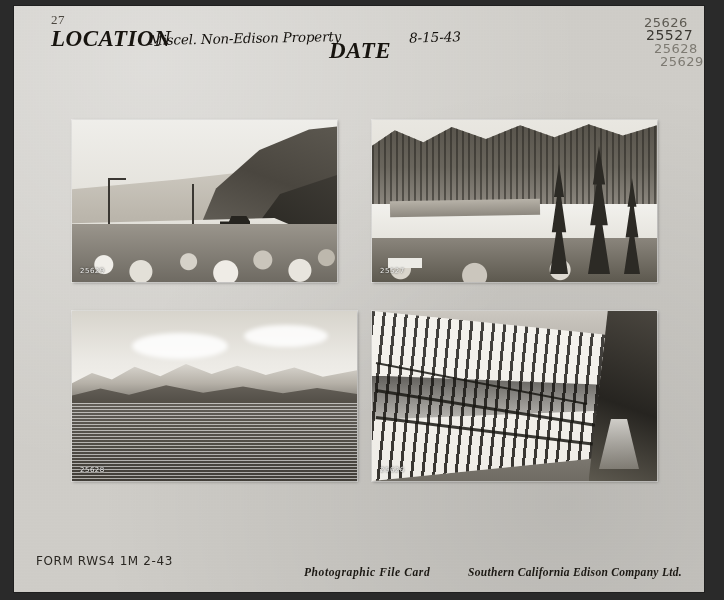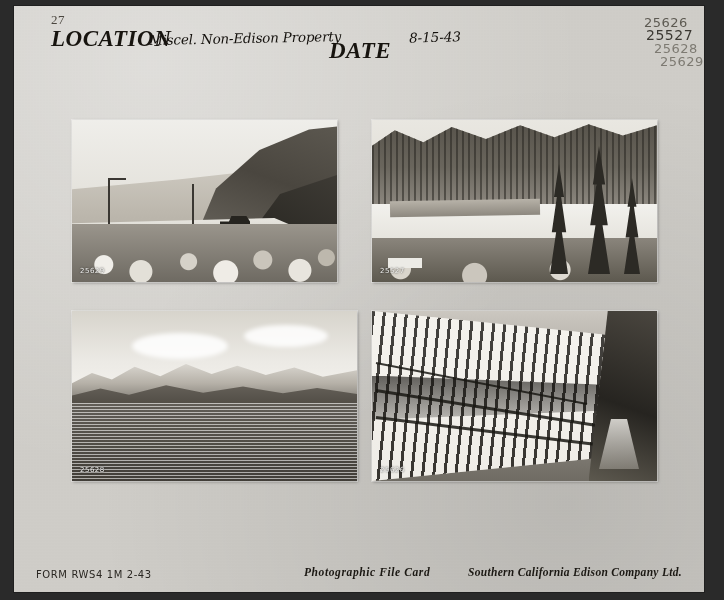--- a/index.html
+++ b/index.html
@@ -289,23 +289,23 @@
   .foot {
     position: absolute;
     left: 0; right: 0;
     bottom: 12px;
     height: 20px;
     color: #1b1813;
   }
   .form-code {
     position: absolute;
     left: 22px;
-    bottom: 0px;
+    bottom: 12px;
     font-family: "DejaVu Sans", sans-serif;
-    font-size: 10px;
+    font-size: 12px;
     letter-spacing: 0.6px;
     color: #2a2722;
   }
   .foot-center {
     position: absolute;
     left: 290px;
     bottom: 2px;
     font-family: "Liberation Serif", serif;
     font-style: italic;
     font-weight: bold;

